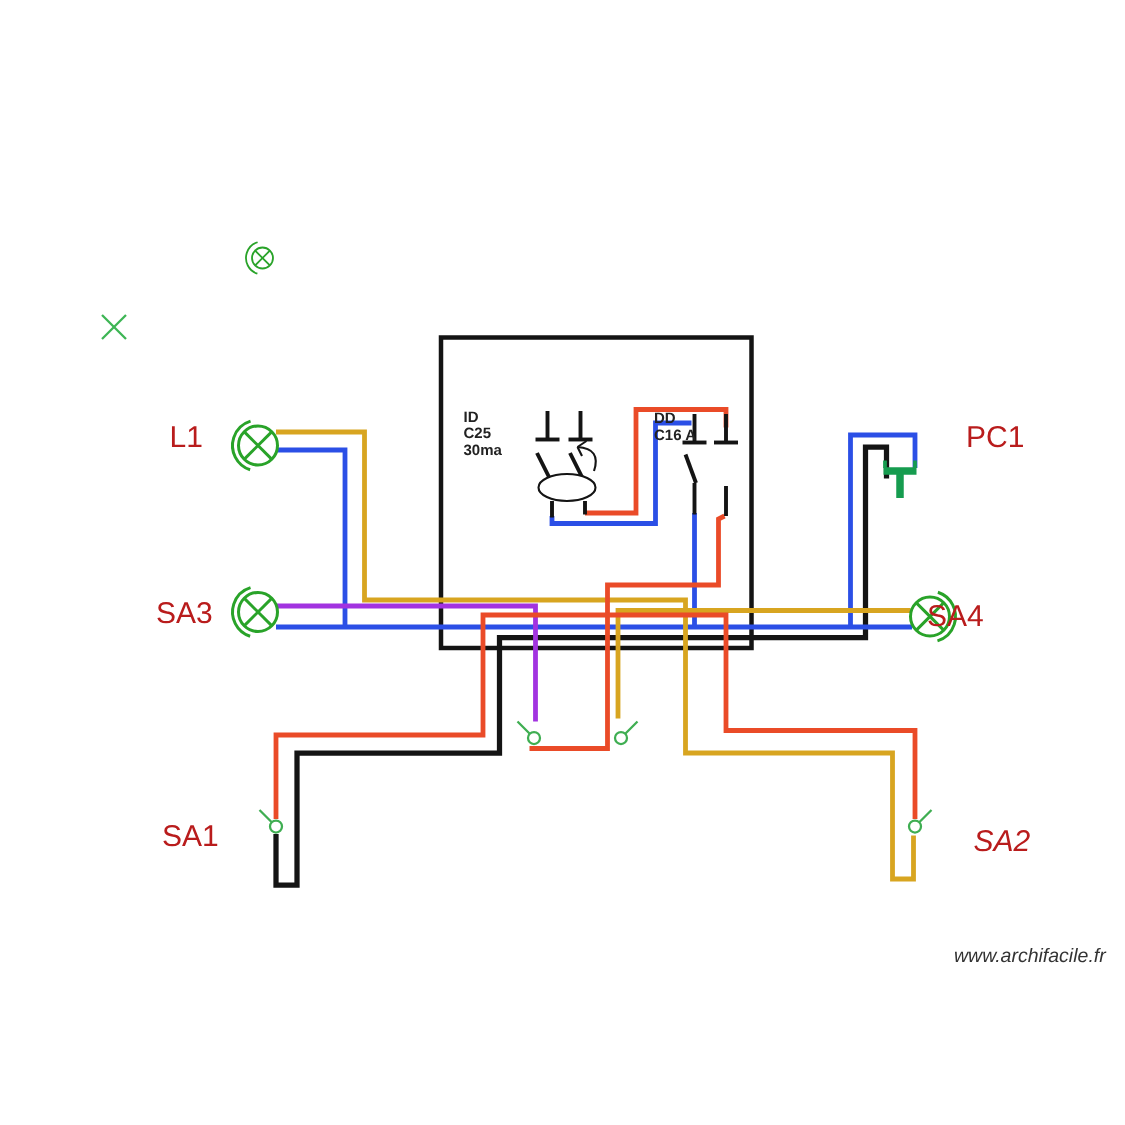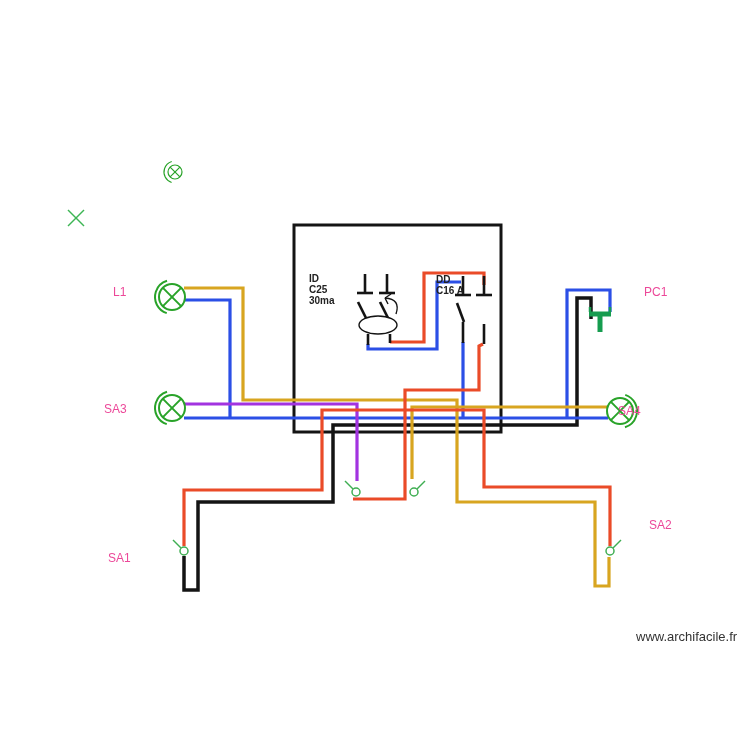--- a/index.html
+++ b/index.html
@@ -1,19 +1,19 @@
 <!DOCTYPE html>
 <html><head>
 <meta charset="utf-8">
 <style>
   html,body{margin:0;padding:0;background:#fff;}
   #canvas{position:relative;width:750px;height:750px;background:#ffffff;overflow:hidden;
           font-family:"Liberation Sans", sans-serif;}
   #wires-svg{position:absolute;left:0;top:0;width:750px;height:750px;}
-  .lbl{position:absolute;color:#ec4899;font-size:12px;line-height:18px;white-space:nowrap;}
+  .lbl{position:absolute;color:#b91c1c;font-size:20px;line-height:18px;white-space:nowrap;}
   .panel-txt{position:absolute;color:#222;font-size:10px;line-height:11px;white-space:nowrap;}
   .panel-txt span{display:block;font-weight:bold;}
   .watermark{position:absolute;color:#333;font-size:13px;white-space:nowrap;}
 </style>
 </head>
 <body>
 
 <div id="canvas">
   <svg id="wires-svg" xmlns="http://www.w3.org/2000/svg">
       <rect x="294" y="225" width="207" height="207" fill="none" stroke="#141414" stroke-width="3"></rect>
@@ -100,26 +100,26 @@
         <line x1="610" y1="312" x2="610" y2="307" stroke="#169c4f" stroke-width="2.5"></line>
         <line x1="600" y1="316" x2="600" y2="332" stroke="#169c4f" stroke-width="5"></line>
       </g>
     </svg>
 
   <div class="lbl" style="left:113px;top:283px;">L1</div>
   <div class="lbl" style="left:104px;top:400px;">SA3</div>
   <div class="lbl" style="left:108px;top:549px;">SA1</div>
   <div class="lbl" style="left:644px;top:283px;">PC1</div>
   <div class="lbl" style="left:618px;top:402px;">SA4</div>
-  <div class="lbl" style="left:649px;top:516px;">SA2</div>
+  <div class="lbl" style="left:649px;top:552px;font-style:italic;">SA2</div>
 
   <div class="panel-txt" style="left:309px;top:273px;">
     <span>ID</span>
     <span>C25</span>
     <span>30ma</span>
   </div>
   <div class="panel-txt" style="left:396px;top:274px;margin-left:40px;">
     <span>DD</span>
     <span>C16 A</span>
   </div>
 
-  <div class="watermark" style="left:636px;top:629px;">www.archifacile.fr</div>
+  <div class="watermark" style="left:636px;top:629px;font-style:italic;">www.archifacile.fr</div>
 </div>
 
 </body></html>

